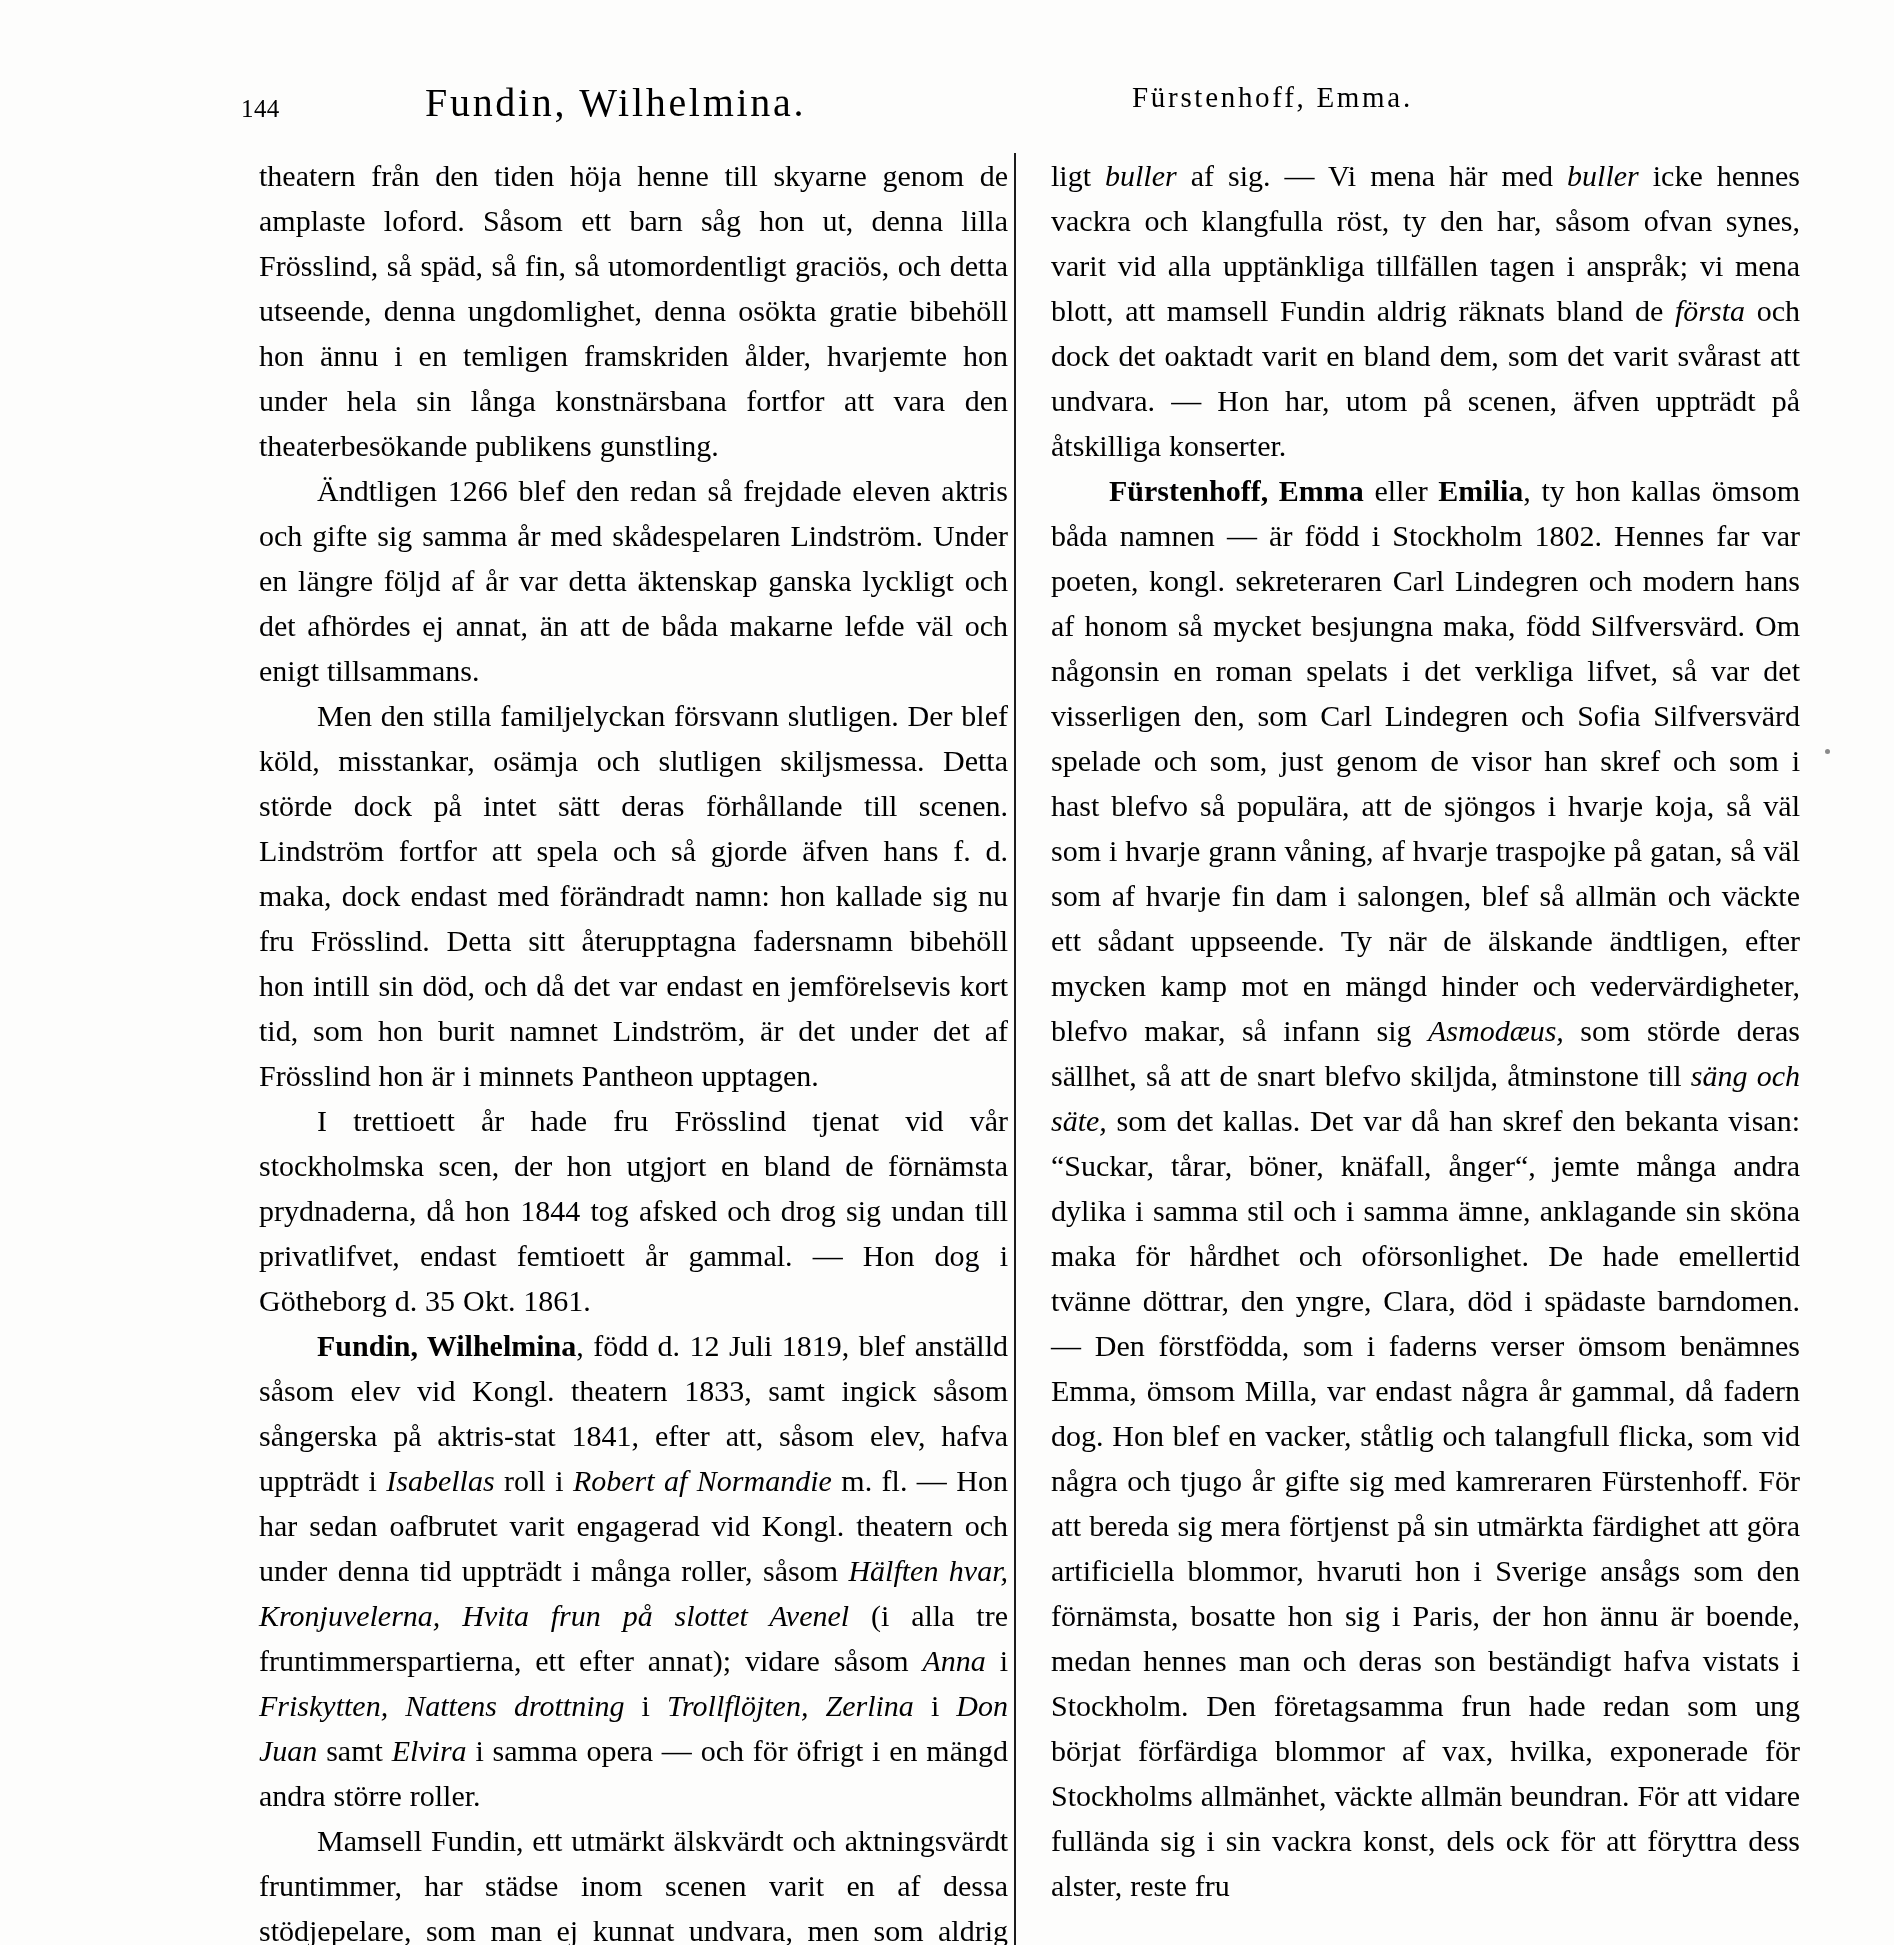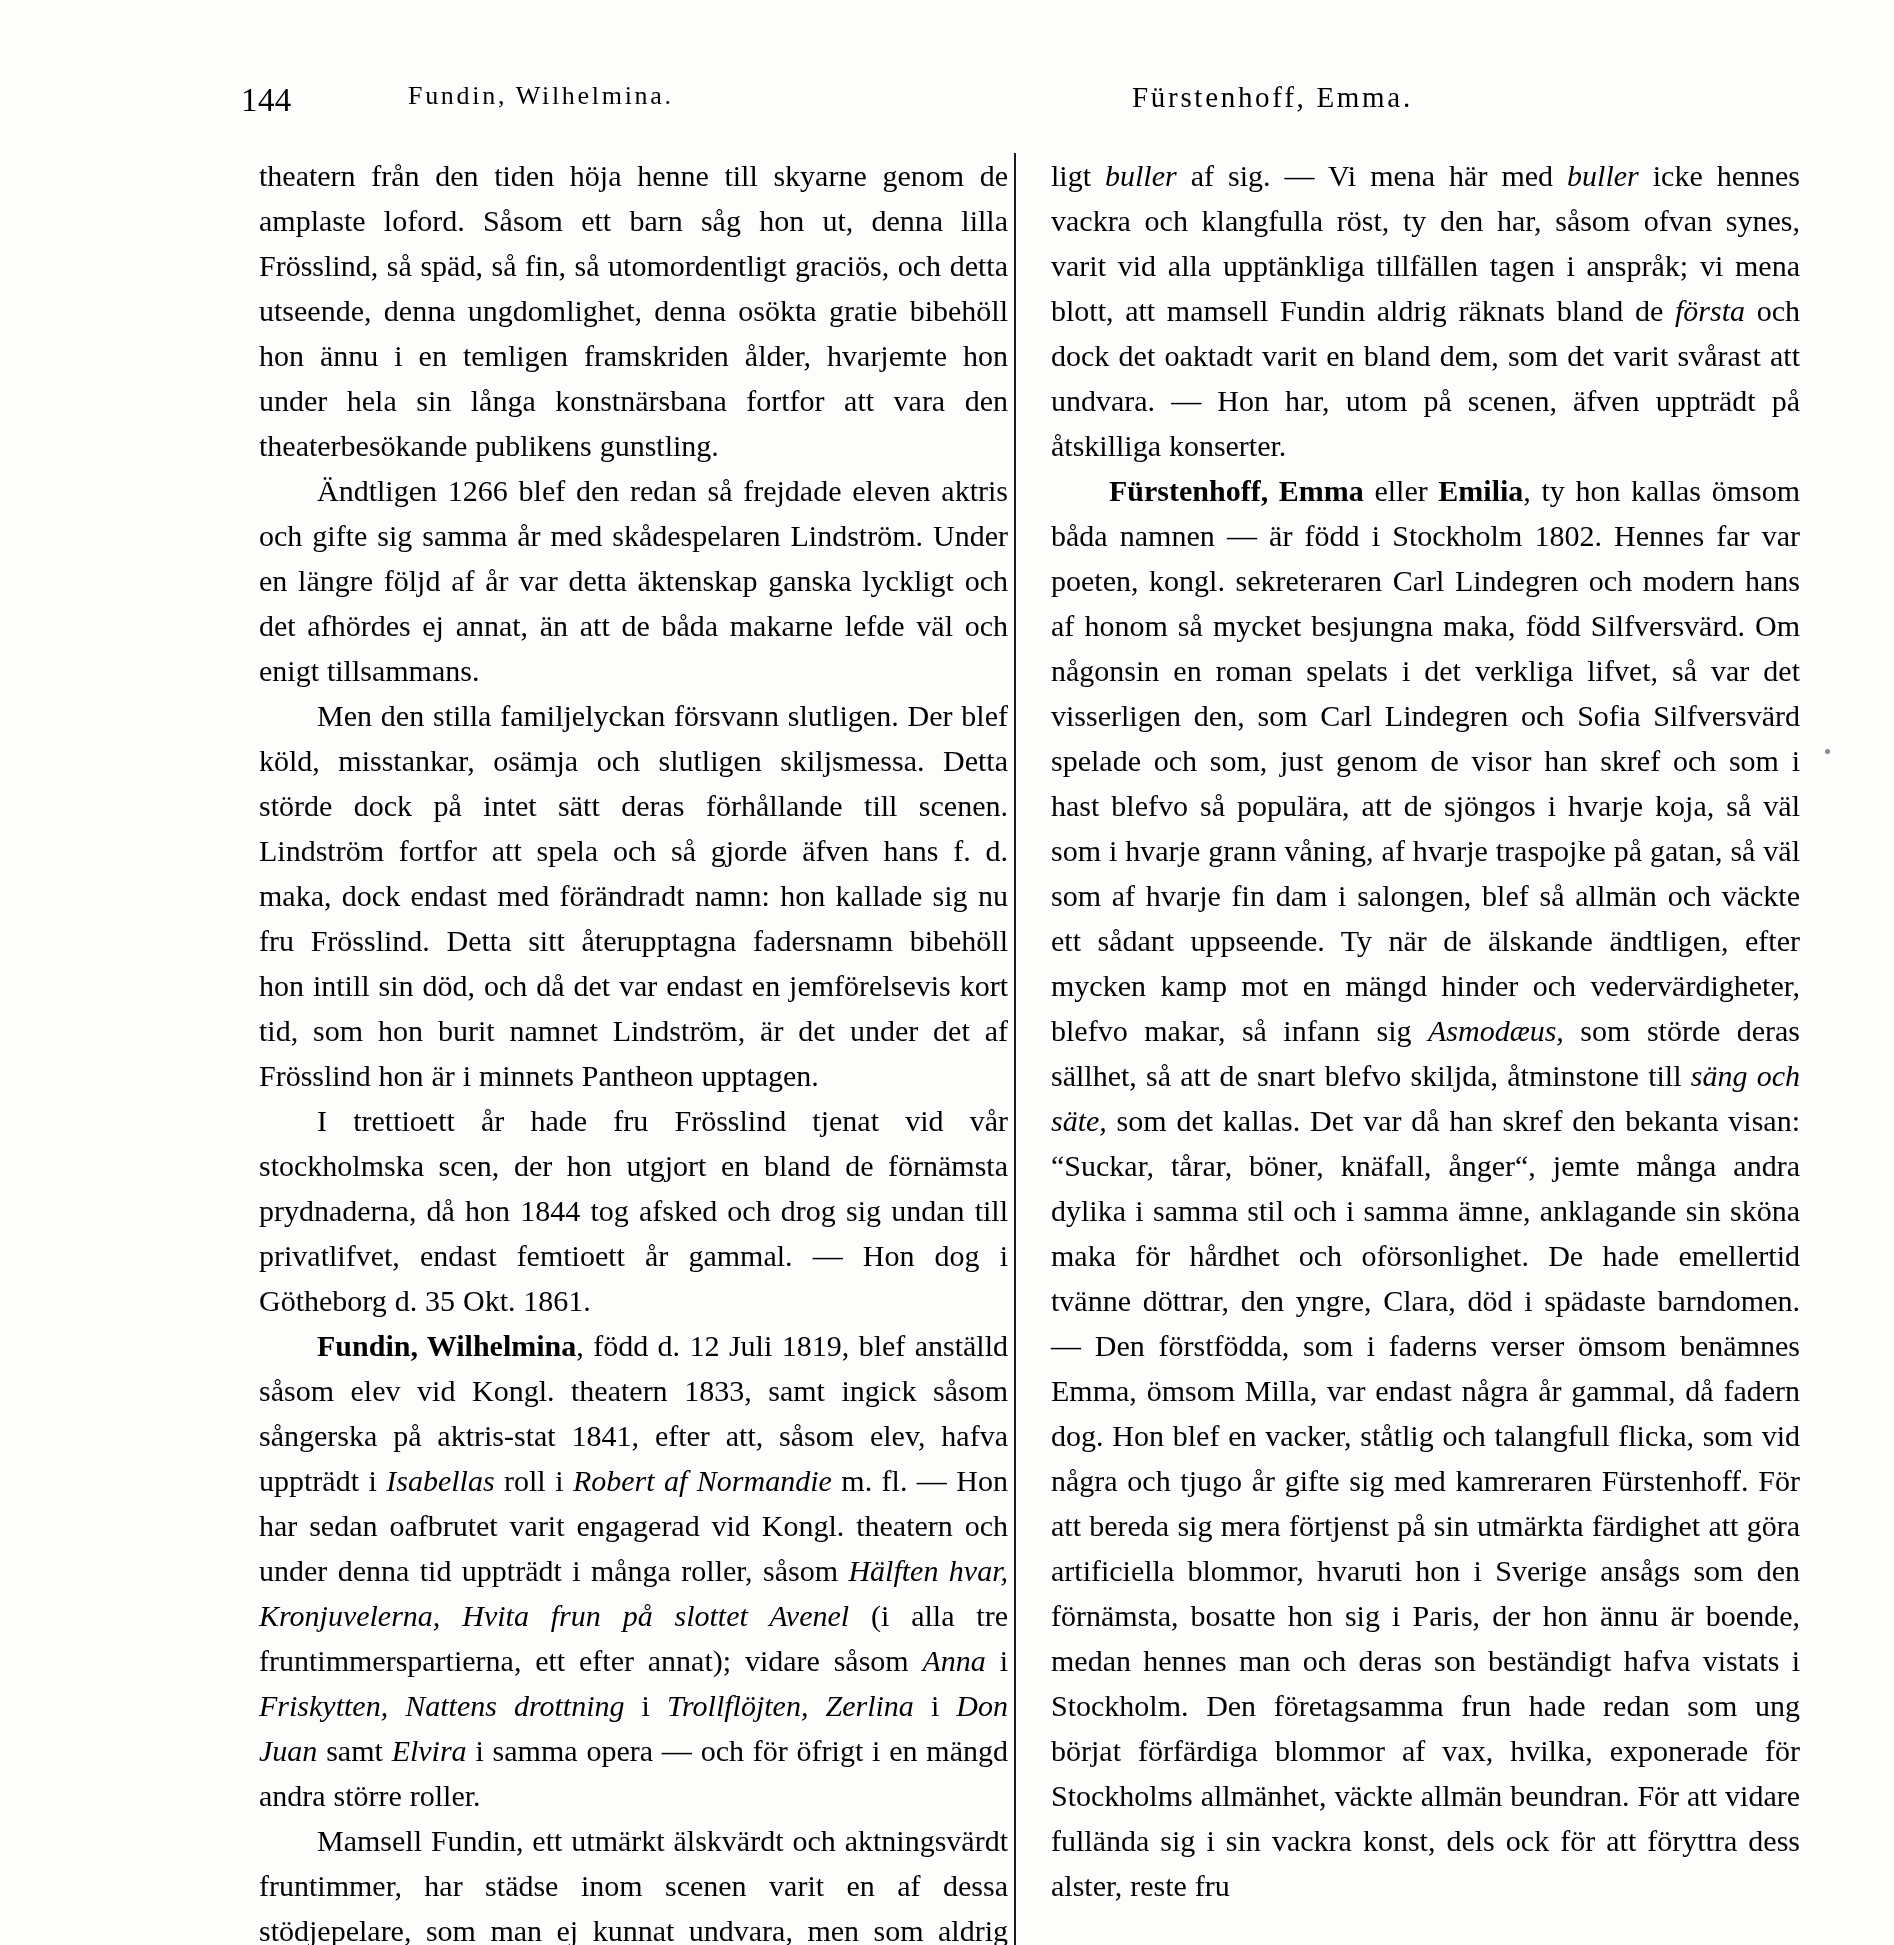--- a/index.html
+++ b/index.html
@@ -28,30 +28,30 @@
   .running-head {
     position: absolute;
     left: 241px;
     top: 80px;
     width: 1541px;
     height: 43px;
   }
   .folio {
     position: absolute;
     left: 0;
-    top: 4px;
-    font-size: 33px;
+    top: 16px;
+    font-size: 25px;
     letter-spacing: 0.4px;
     line-height: 1;
   }
   .head-left {
     position: absolute;
-    left: 167px;
+    left: 184px;
     top: 3.1px;
-    font-size: 26px;
+    font-size: 40px;
     letter-spacing: 2.7px;
     line-height: 1;
     white-space: nowrap;
   }
   .head-right {
     position: absolute;
     left: 891px;
     top: 3.1px;
     font-size: 29px;
     letter-spacing: 2.7px;

